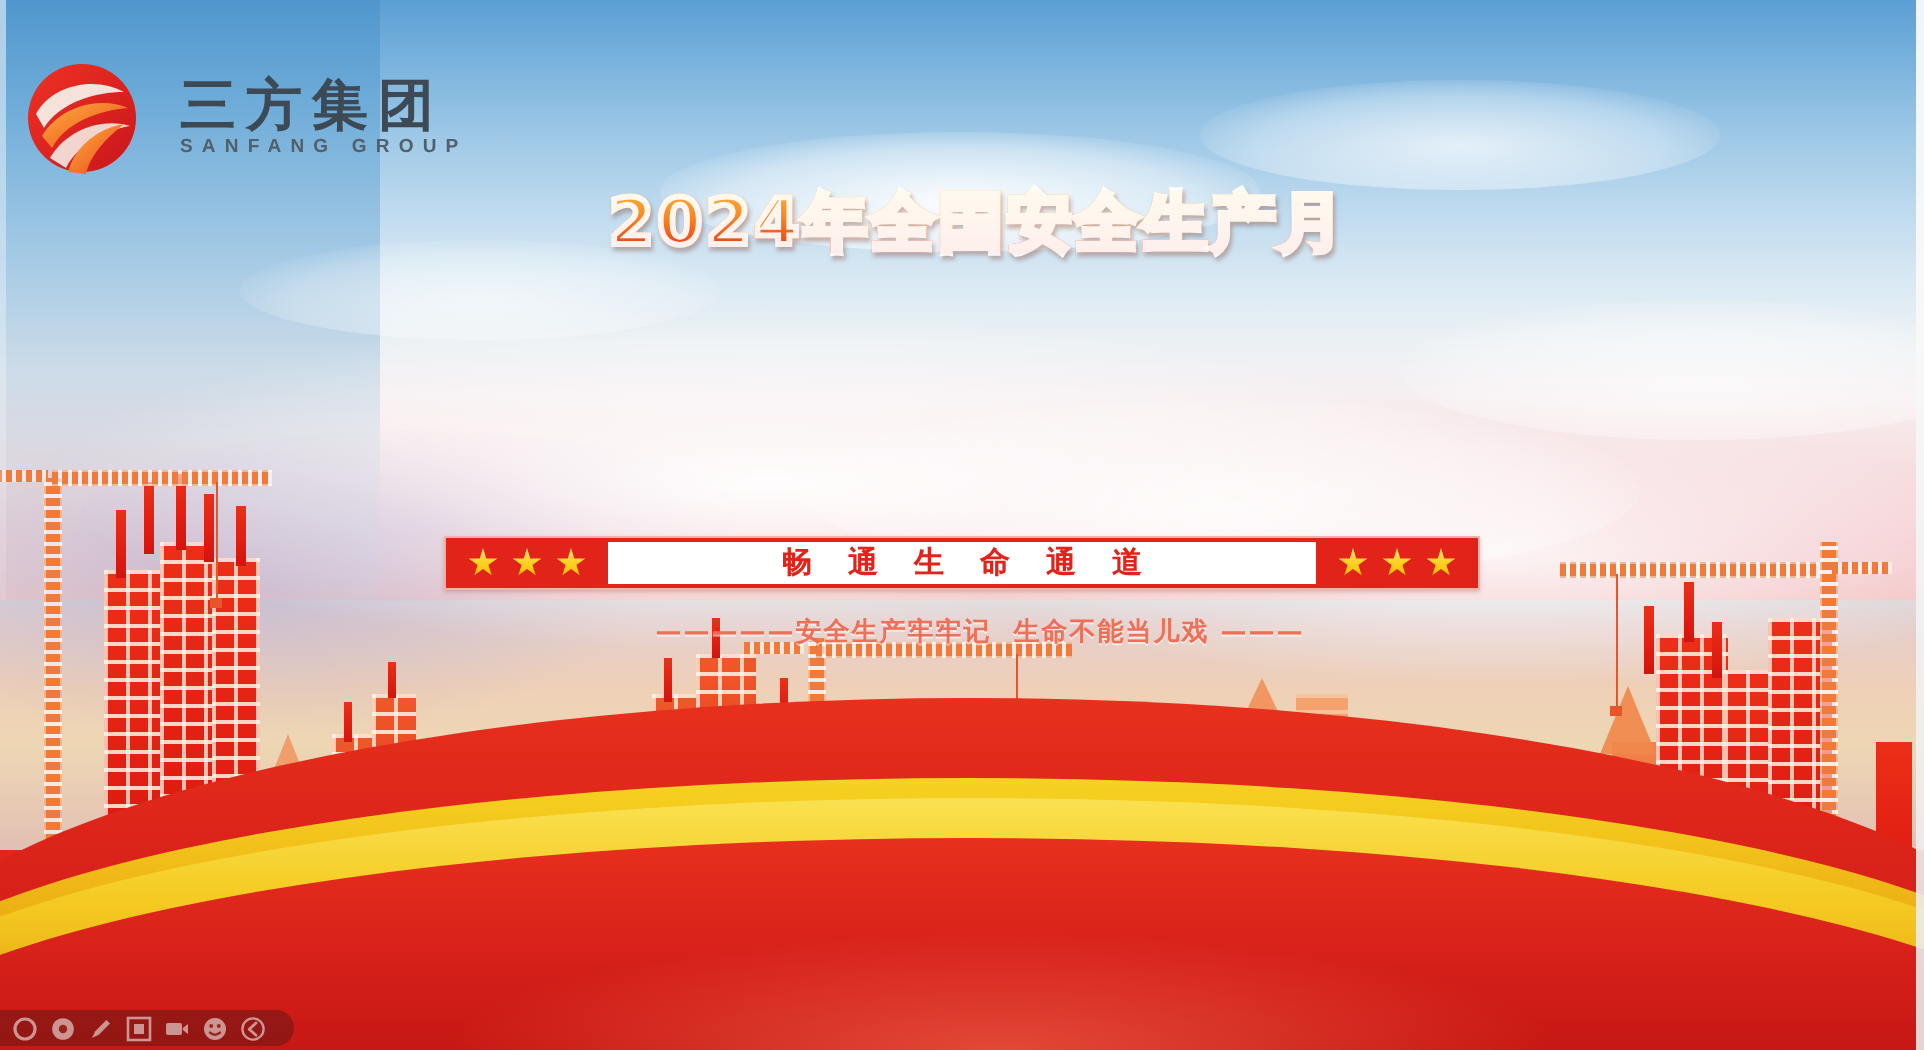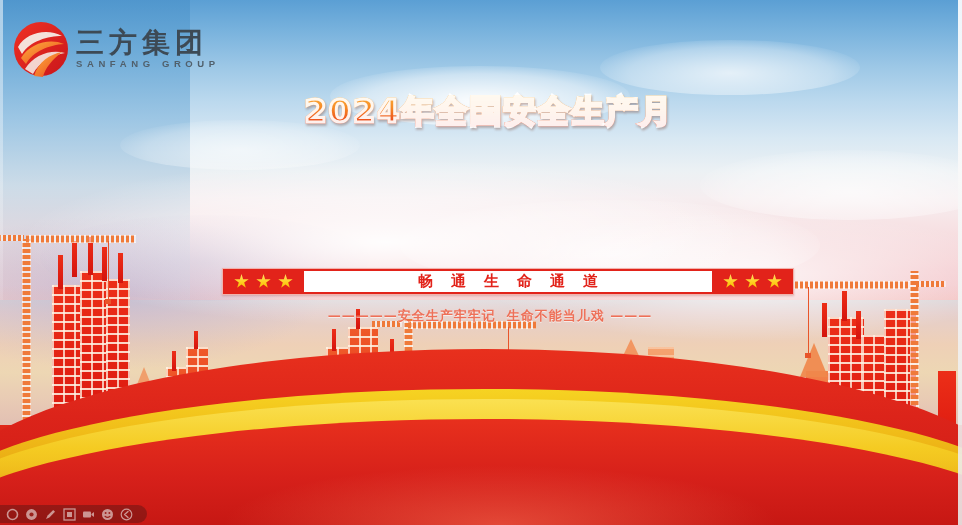--- a/index.html
+++ b/index.html
@@ -141,21 +141,21 @@
   .crane .hook { position:absolute; width:1px; background:#e8552a; }
   .crane .hookw { position:absolute; width:6px; height:5px; background:#e8552a; }
 
   .rings { position:absolute; }
   .ring {
     position:absolute; width:30px; height:30px; border-radius:50%;
     border:4px solid #d91d14; background:transparent;
   }
 
   
-  .logo-wrap { position:absolute; left:12px; top:20px; display:flex; align-items:center; gap:6px; }
+  .logo-wrap { position:absolute; left:12px; top:30px; display:flex; align-items:center; gap:20px; }
   .logo-mark { position:relative; width:58px; height:58px; }
   .logo-text { display:flex; flex-direction:column; gap:2px; }
   .logo-cn {
     font-size:28px; font-weight:700; letter-spacing:5px; color:#3d4a55;
     font-family:"DejaVu Sans","Liberation Sans",sans-serif; line-height:1;
   }
   .logo-en {
     font-size:9.5px; letter-spacing:4.6px; color:#51606c; font-weight:600;
     font-family:"Liberation Sans",sans-serif; line-height:1;
   }
@@ -180,21 +180,21 @@
     background:linear-gradient(to bottom,#fbb43c 0%,#f89126 28%,#f2601d 58%,#e8301a 82%,#dd1f12 100%);
     -webkit-background-clip:text; background-clip:text; color:transparent;
     -webkit-text-stroke:6px rgba(255,255,255,.95);
     paint-order:stroke fill;
     filter:drop-shadow(2px 4px 2px rgba(140,70,50,.32));
   }
 
   
   .banner {
     position:absolute; left:222px; top:268px;
-    width:572px; height:27px;
+    width:518px; height:27px;
     background:#e2231a;
     border:1px solid #f2b2ac;
     display:flex; align-items:center;
     box-shadow:0 1px 2px rgba(140,40,30,.25);
   }
   .stars { display:flex; align-items:center; gap:7px; padding:0 11px; }
   .star {
     width:15px; height:15px;
     background:linear-gradient(to bottom,#ffe066 0%,#ffcf1f 55%,#f5b400 100%);
     clip-path:polygon(50% 0%,61% 35%,98% 35%,68% 57%,79% 91%,50% 70%,21% 91%,32% 57%,2% 35%,39% 35%);

